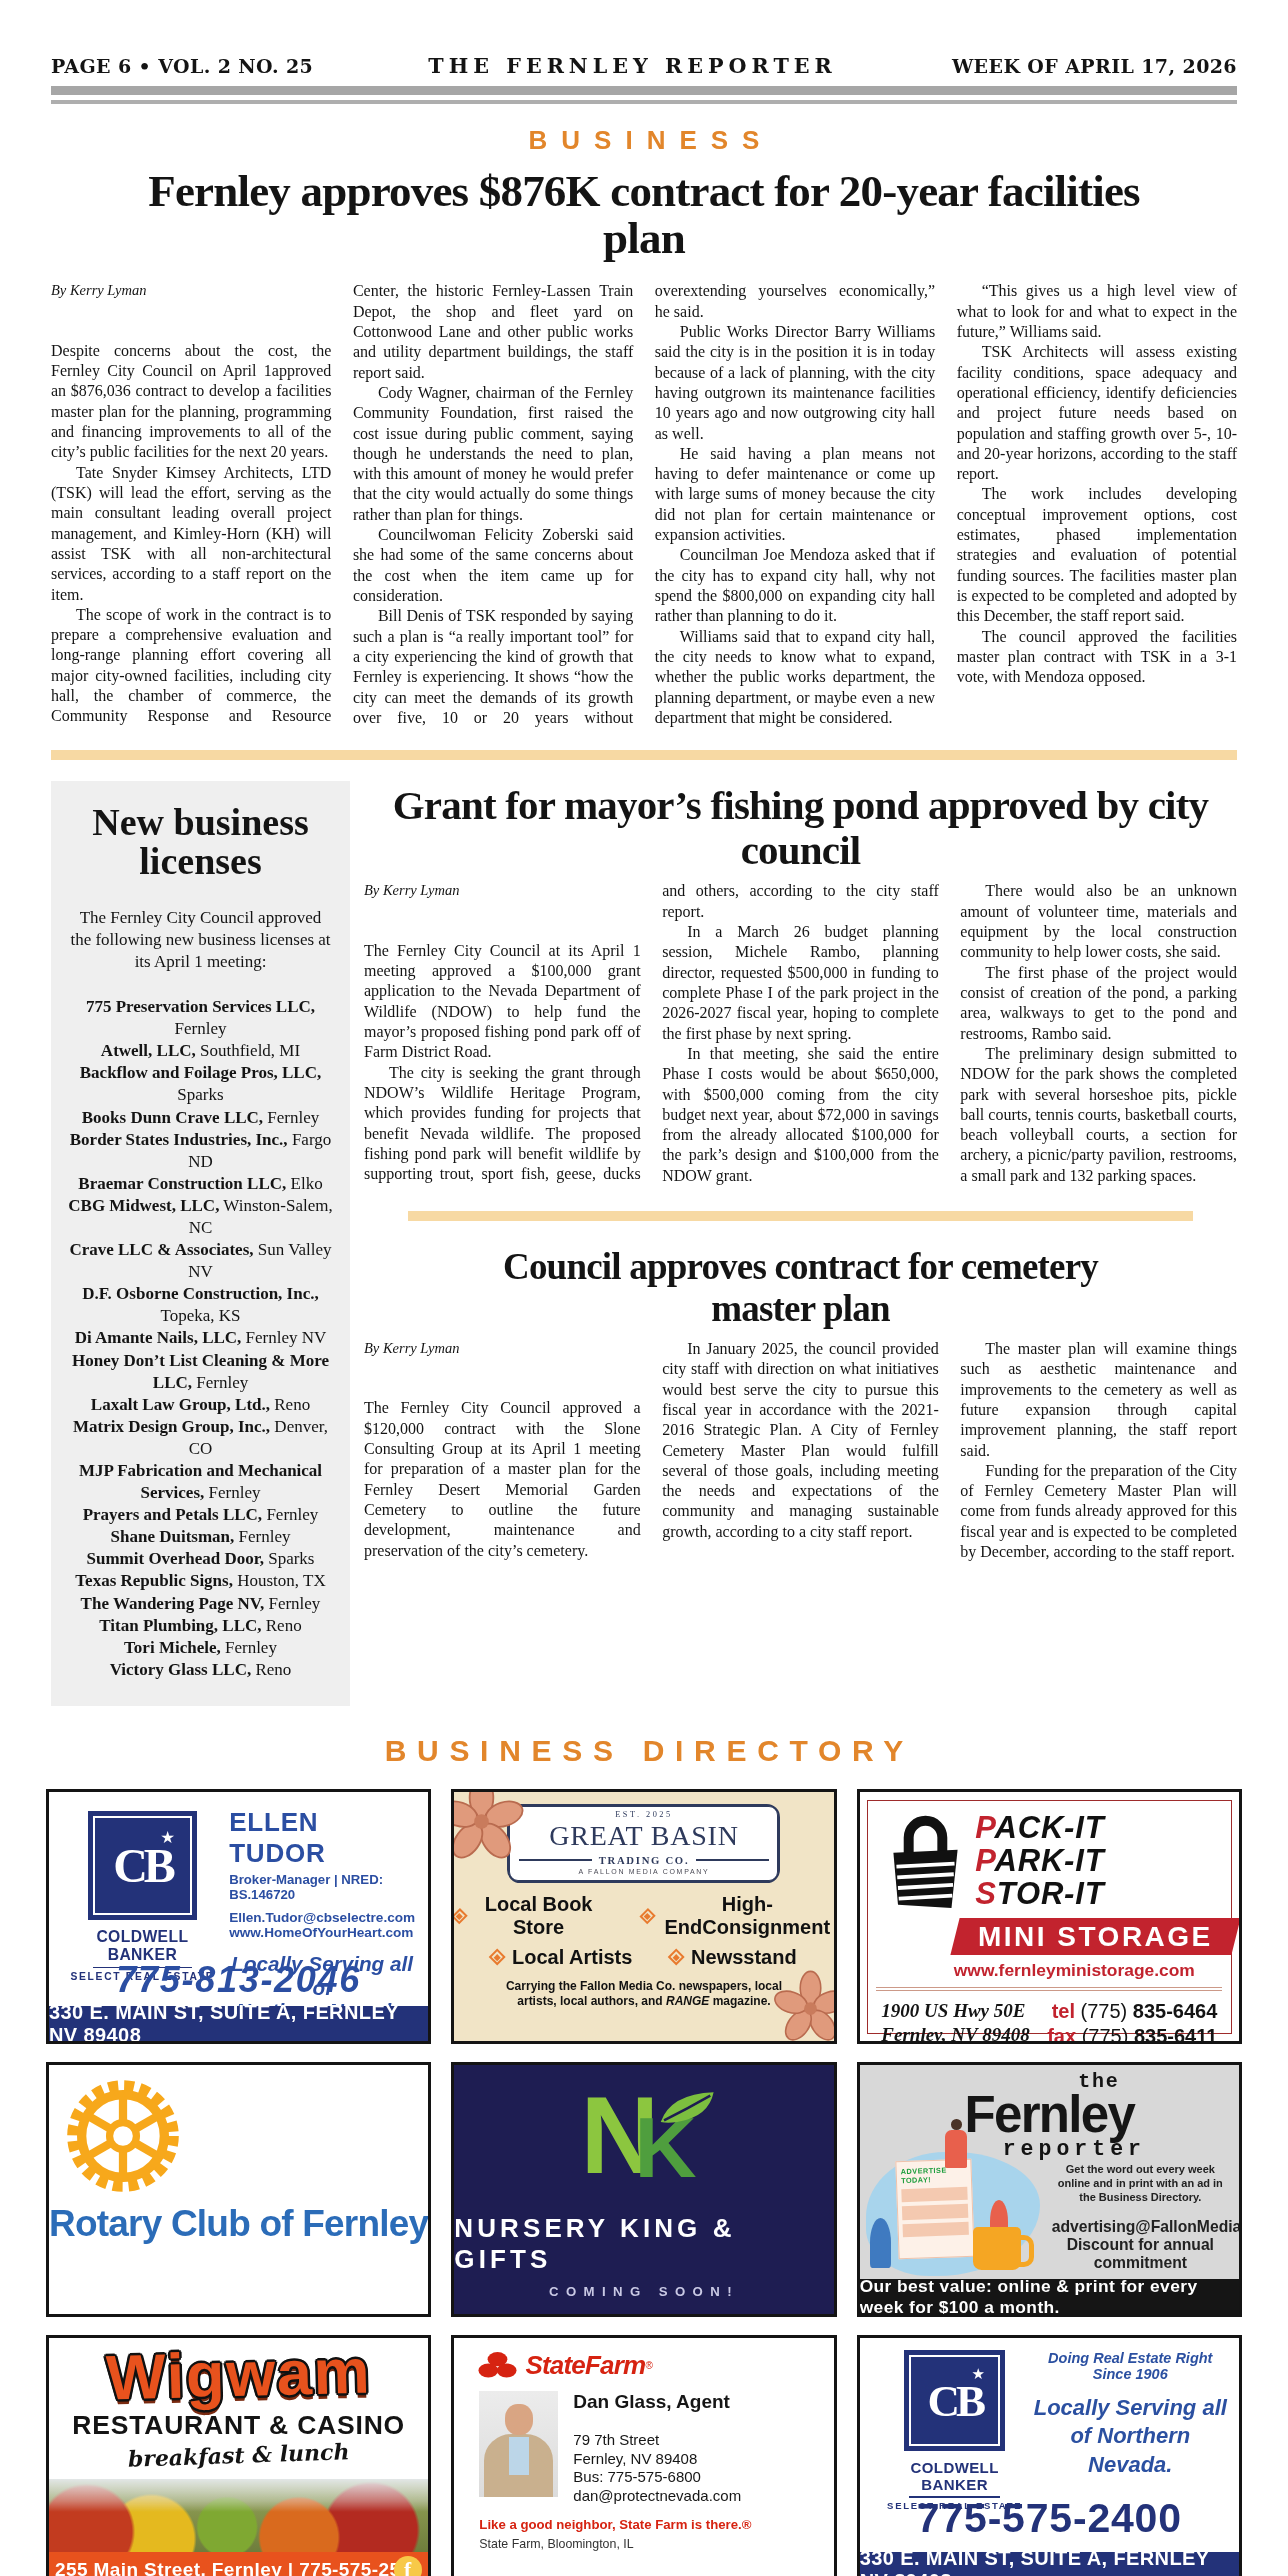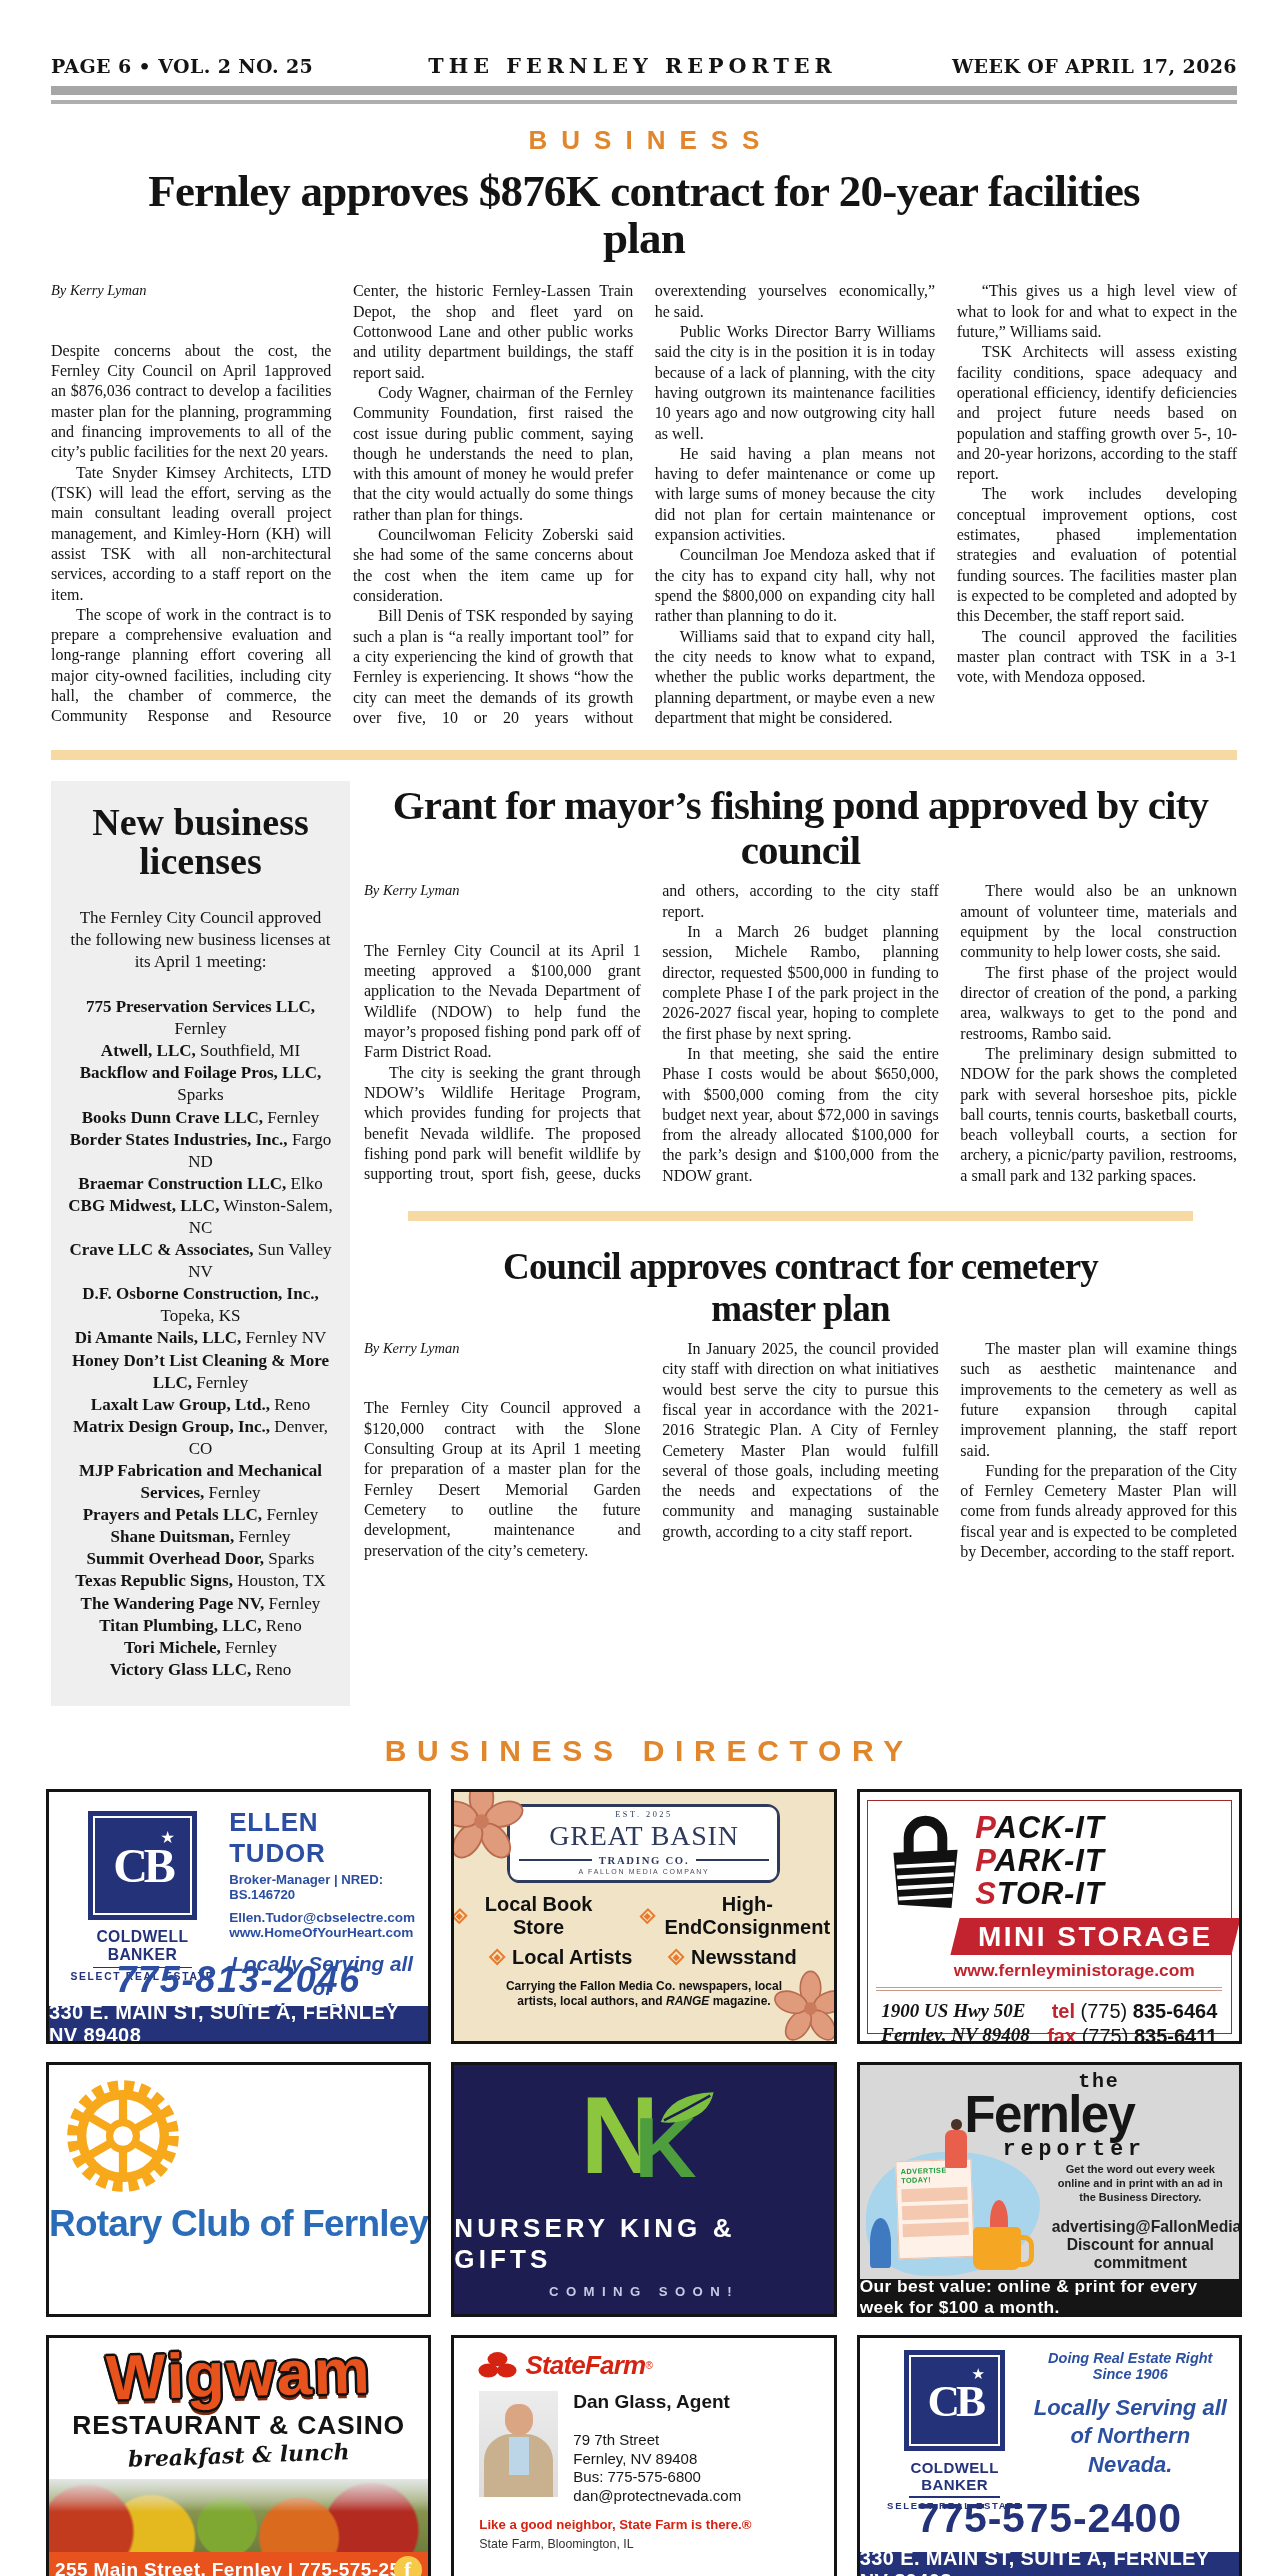--- a/index.html
+++ b/index.html
@@ -276,21 +276,21 @@
     <div>
       <div>
         <h2 class="headline-2">Grant for mayor’s fishing pond approved by city council</h2>
         <div class="cols-3 article-body">
           <div class="byline">By Kerry Lyman</div>
           <p>The Fernley City Council at its April 1 meeting approved a $100,000 grant application to the Nevada Department of Wildlife (NDOW) to help fund the mayor’s proposed fishing pond park off of Farm District Road.</p>
           <p>The city is seeking the grant through NDOW’s Wildlife Heritage Program, which provides funding for projects that benefit Nevada wildlife. The proposed fishing pond park will benefit wildlife by supporting trout, sport fish, geese, ducks and others, according to the city staff report.</p>
           <p>In a March 26 budget planning session, Michele Rambo, planning director, requested $500,000 in funding to complete Phase I of the park project in the 2026-2027 fiscal year, hoping to complete the first phase by next spring.</p>
           <p>In that meeting, she said the entire Phase I costs would be about $650,000, with $500,000 coming from the city budget next year, about $72,000 in savings from the already allocated $100,000 for the park’s design and $100,000 from the NDOW grant.</p>
           <p>There would also be an unknown amount of volunteer time, materials and equipment by the local construction community to help lower costs, she said.</p>
-          <p>The first phase of the project would director of creation of the pond, a parking area, walkways to get to the pond and restrooms, Rambo said.</p>
+          <p>The first phase of the project would consist of creation of the pond, a parking area, walkways to get to the pond and restrooms, Rambo said.</p>
           <p>The preliminary design submitted to NDOW for the park shows the completed park with several horseshoe pits, pickle ball courts, tennis courts, basketball courts, beach volleyball courts, a section for archery, a picnic/party pavilion, restrooms, a small park and 132 parking spaces.</p>
         </div>
       </div>
 
       <div class="rule-tan pond"></div>
 
       <div>
         <h2 class="headline-3">Council approves contract for cemetery master plan</h2>
         <div class="cols-3 article-body">
           <div class="byline">By Kerry Lyman</div>

